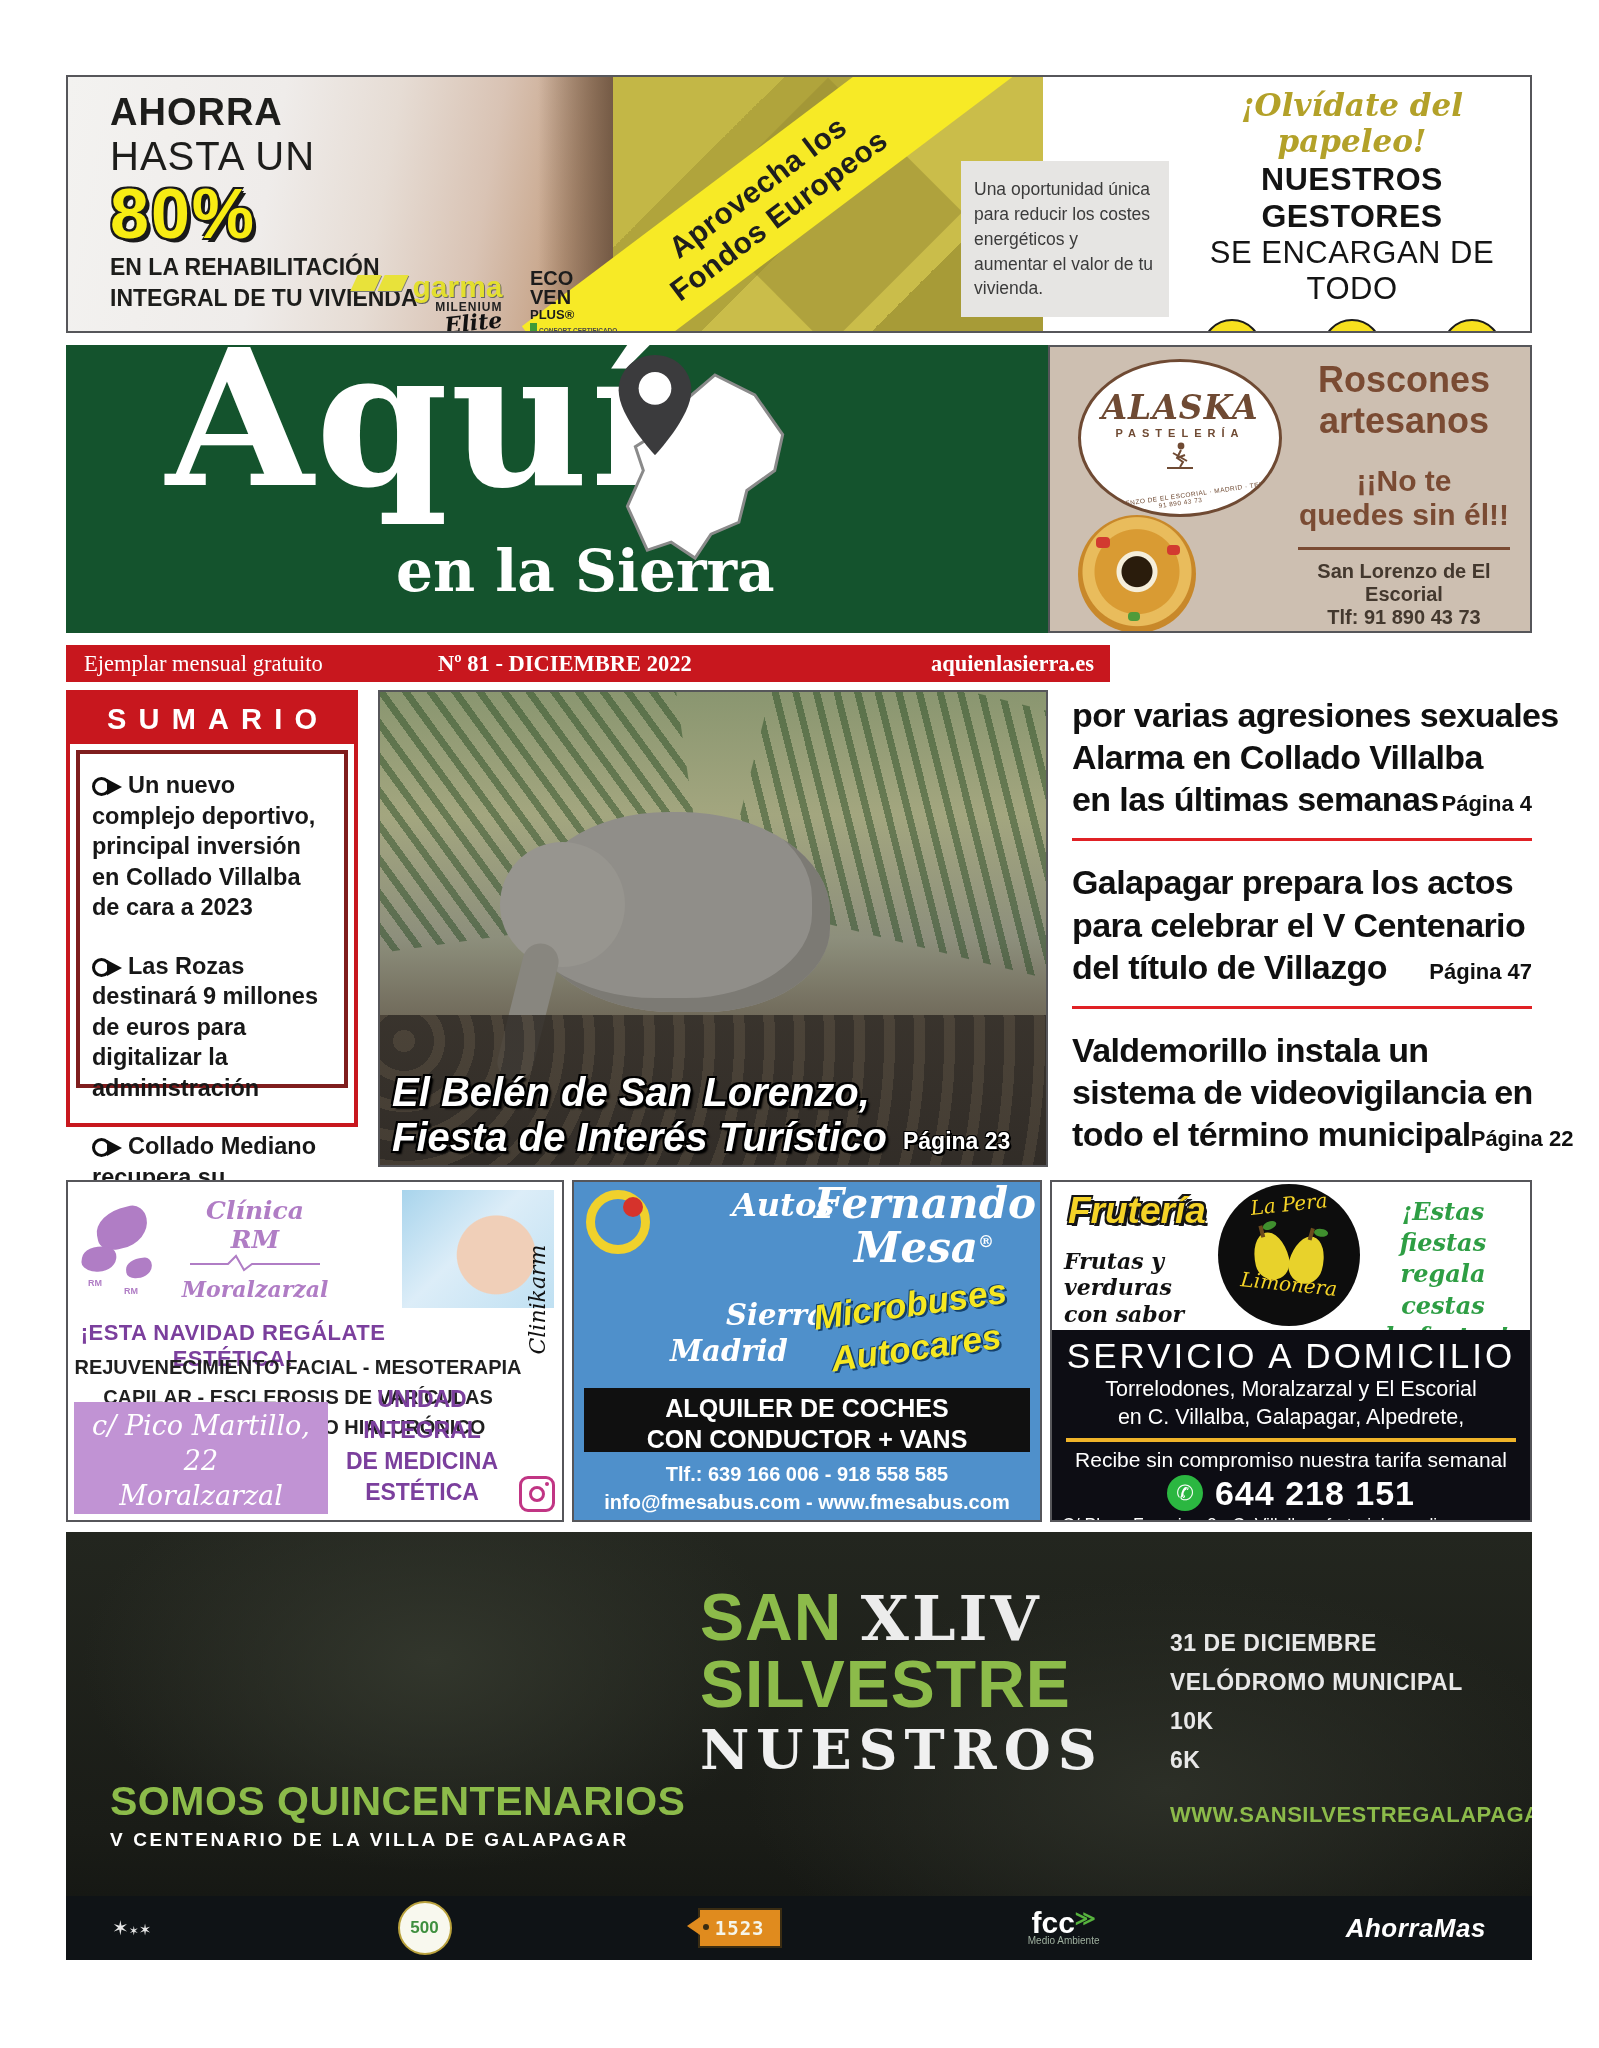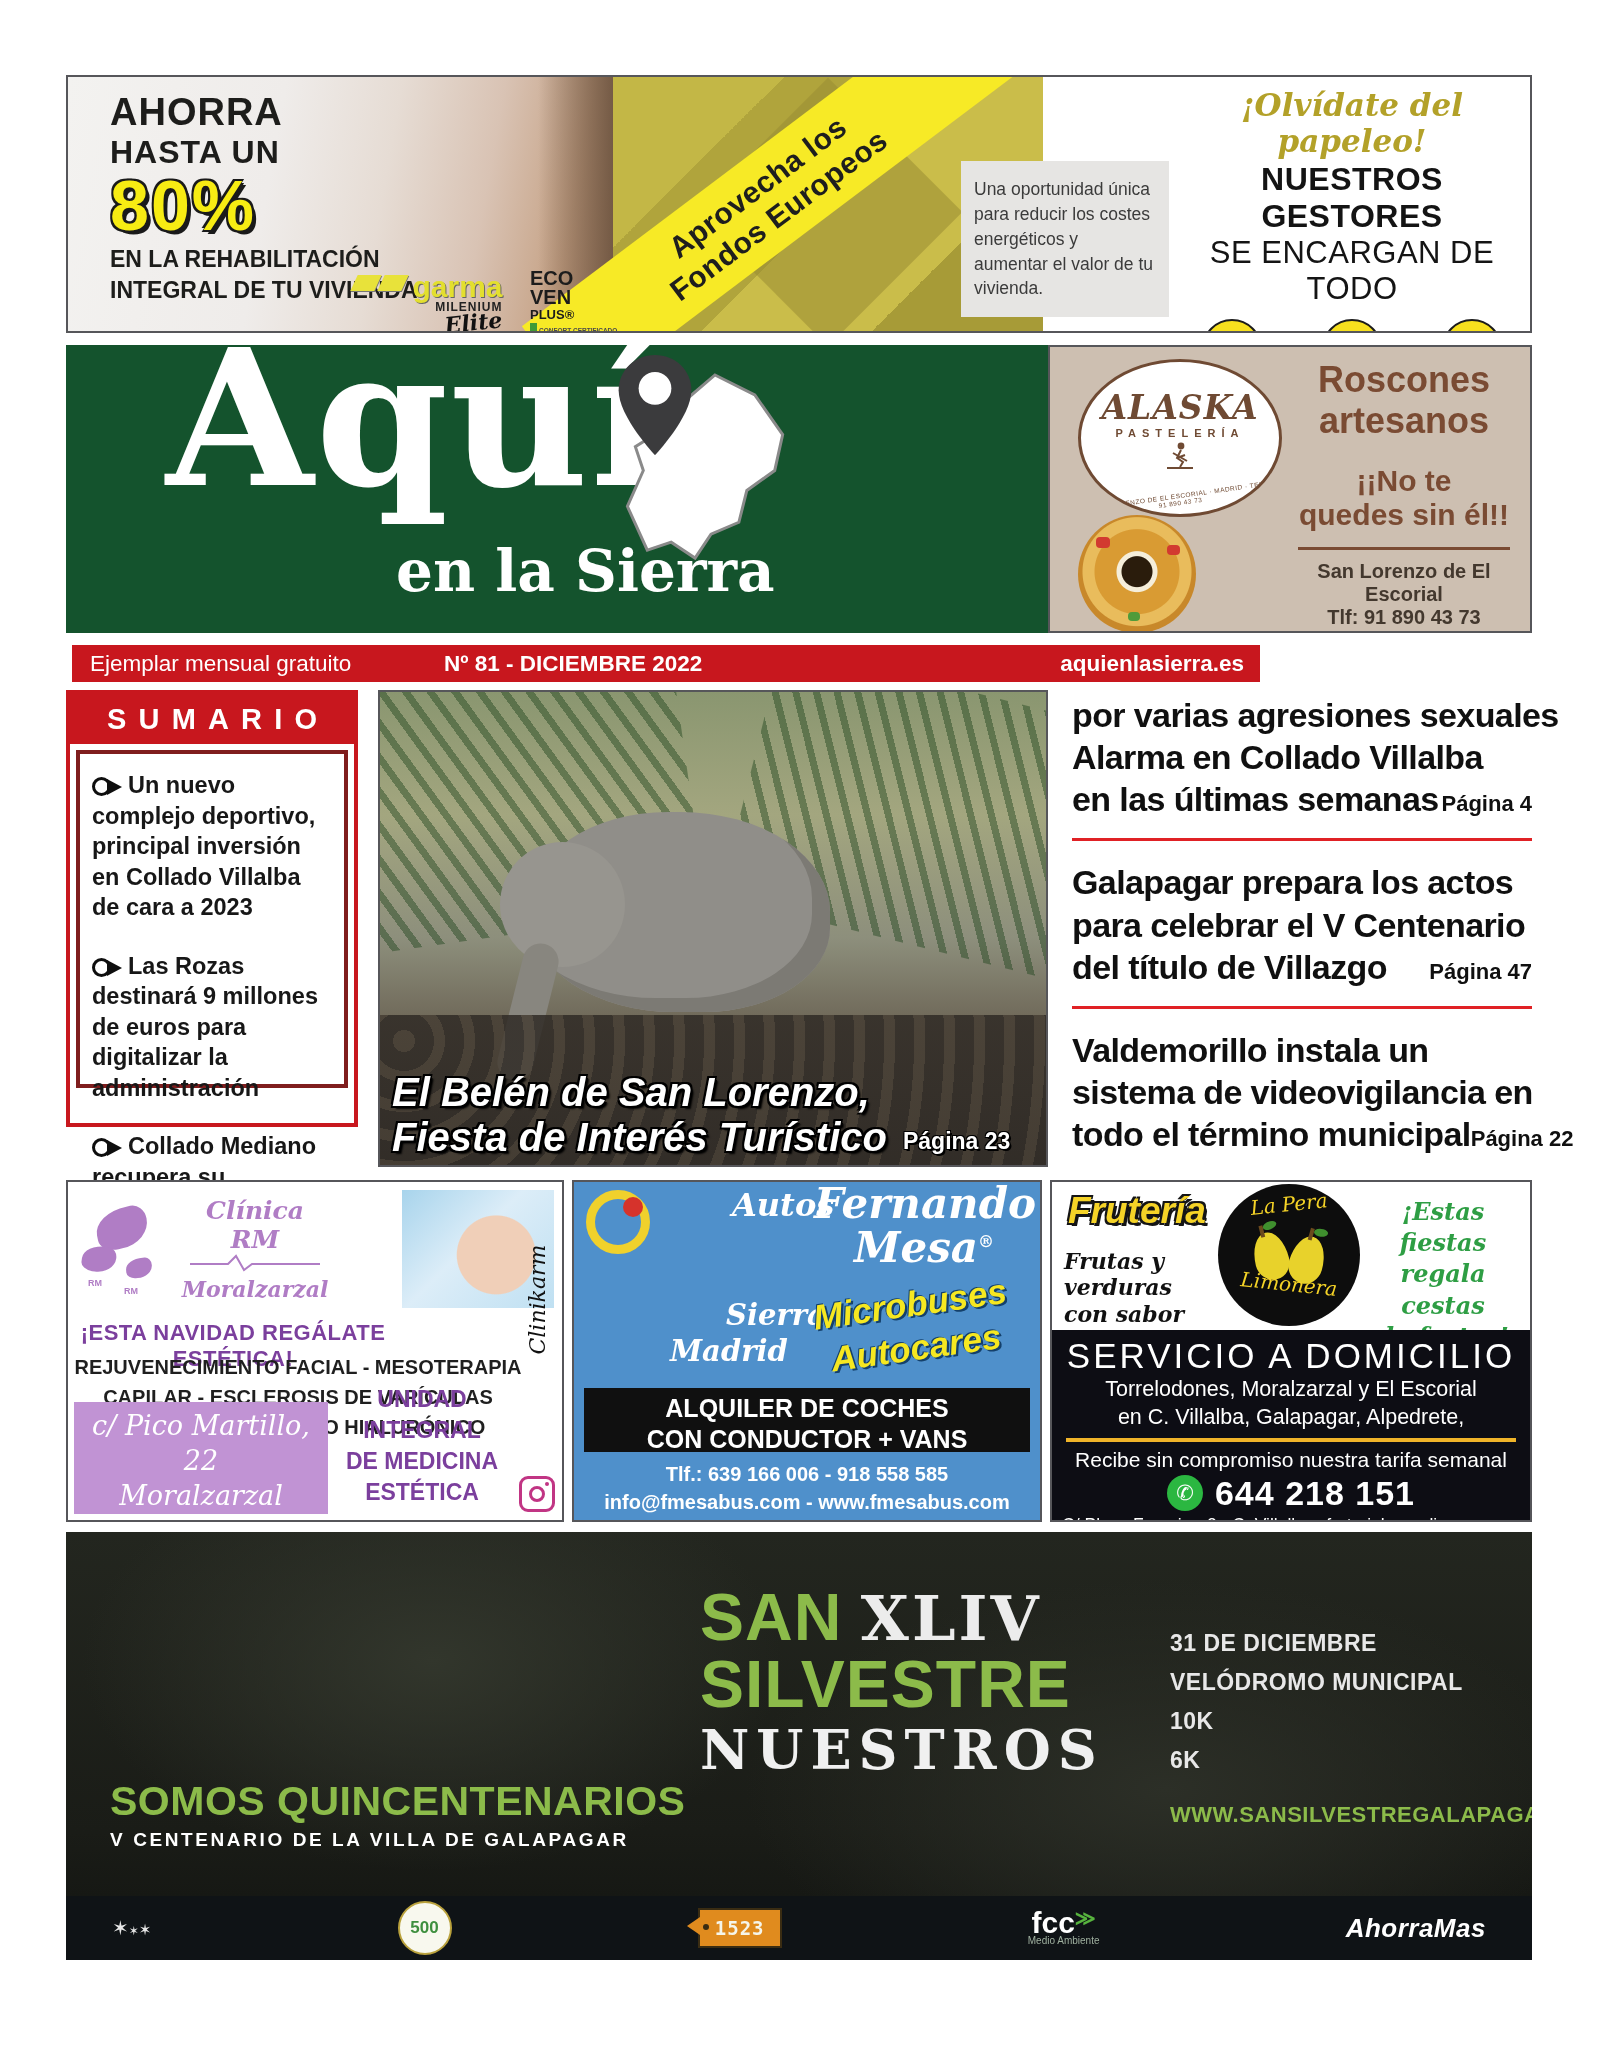--- a/index.html
+++ b/index.html
@@ -17,21 +17,21 @@
   .ta-geo{position:absolute;left:545px;top:0;width:430px;height:100%;
     background:linear-gradient(135deg,#c3b746 25%,#b0a43c 25% 50%,#cabd4a 50% 75%,#a79b37 75%);}
   .ta-geo::after{content:"";position:absolute;left:120px;top:40px;width:190px;height:190px;
     background:#998d33;transform:rotate(45deg);opacity:.55;}
   .ta-ribbon{position:absolute;left:430px;top:78px;width:540px;height:92px;background:#f7ea26;
     transform:rotate(-37deg);display:flex;flex-direction:column;justify-content:center;
     text-align:center;box-shadow:0 0 0 2px #f7ea26;}
   .ta-ribbon div{font-size:30px;font-weight:700;color:#1e1e1e;line-height:1.18;letter-spacing:.5px;}
   .ta-save{position:absolute;left:42px;top:14px;color:#1d1d1b;}
   .ta-save .l1{font-size:38px;font-weight:900;letter-spacing:1px;}
-  .ta-save .l2{font-size:32px;font-weight:700;letter-spacing:1px;}
+  .ta-save .l2{font-size:40px;font-weight:400;letter-spacing:1px;}
   .ta-save .pct{font-size:70px;font-weight:900;color:#f7ec13;line-height:1.02;letter-spacing:2px;
     text-shadow:-2px -2px 0 #1a1a1a,2px -2px 0 #1a1a1a,-2px 2px 0 #1a1a1a,2px 2px 0 #1a1a1a,4px 4px 0 #1a1a1a;}
   .ta-save .l3{font-size:23px;font-weight:800;margin-top:4px;}
   .ta-garma{position:absolute;left:286px;top:196px;text-align:right;}
   .ta-garma .shapes span{display:inline-block;width:24px;height:16px;background:#e8e23a;
     transform:skewX(-25deg);margin-right:3px;box-shadow:1px 1px 0 #777;}
   .ta-garma .gname{display:inline-block;font-size:30px;font-weight:700;color:#e3df2e;
     text-shadow:1px 1px 0 #666;vertical-align:middle;line-height:.9;}
   .ta-garma .gsub{font-size:12px;font-weight:800;color:#222;letter-spacing:1px;}
   .ta-garma .gscript{font-size:22px;font-style:italic;font-weight:700;color:#111;
@@ -75,21 +75,21 @@
   .al-roscon{position:absolute;left:28px;top:168px;width:118px;height:118px;border-radius:50%;
     background:radial-gradient(circle at 50% 48%,#2a1c0c 0 15px,#f5eeda 16px 20px,#d99b33 21px 42px,#e9bc5c 43px 54px,#c8882a 55px);}
   .al-roscon i{position:absolute;border-radius:4px;}
   .al-right{position:absolute;left:238px;top:12px;width:232px;text-align:center;color:#7a4b33;}
   .al-right .h{font-size:36px;font-weight:800;line-height:1.15;}
   .al-right .t{font-size:30px;font-weight:800;line-height:1.15;}
   .al-rule{width:212px;height:3px;background:#7a4b33;margin:14px auto 10px;}
   .al-right .loc{font-size:20px;font-weight:600;color:#43382e;}
 
   
-  #strip{left:72px;top:645px;width:1188px;height:37px;background:#c8171e;color:#fff;}
+  #strip{left:66px;top:645px;width:1044px;height:37px;background:#c8171e;color:#fff;font-family:Liberation Serif, serif;}
   #strip span{position:absolute;top:6px;font-size:22.5px;}
   .st-l{left:18px;font-weight:500;}
   .st-c{left:372px;font-weight:600;}
   .st-r{right:16px;font-weight:700;}
 
   
   #sumario{left:66px;top:690px;width:292px;height:437px;border:4px solid #c8171e;
     box-sizing:border-box;background:#fff;}
   .sm-head{height:50px;background:#c8171e;color:#fff;display:flex;align-items:center;
     justify-content:center;font-size:29px;font-weight:800;letter-spacing:.42em;padding-left:.42em;}

